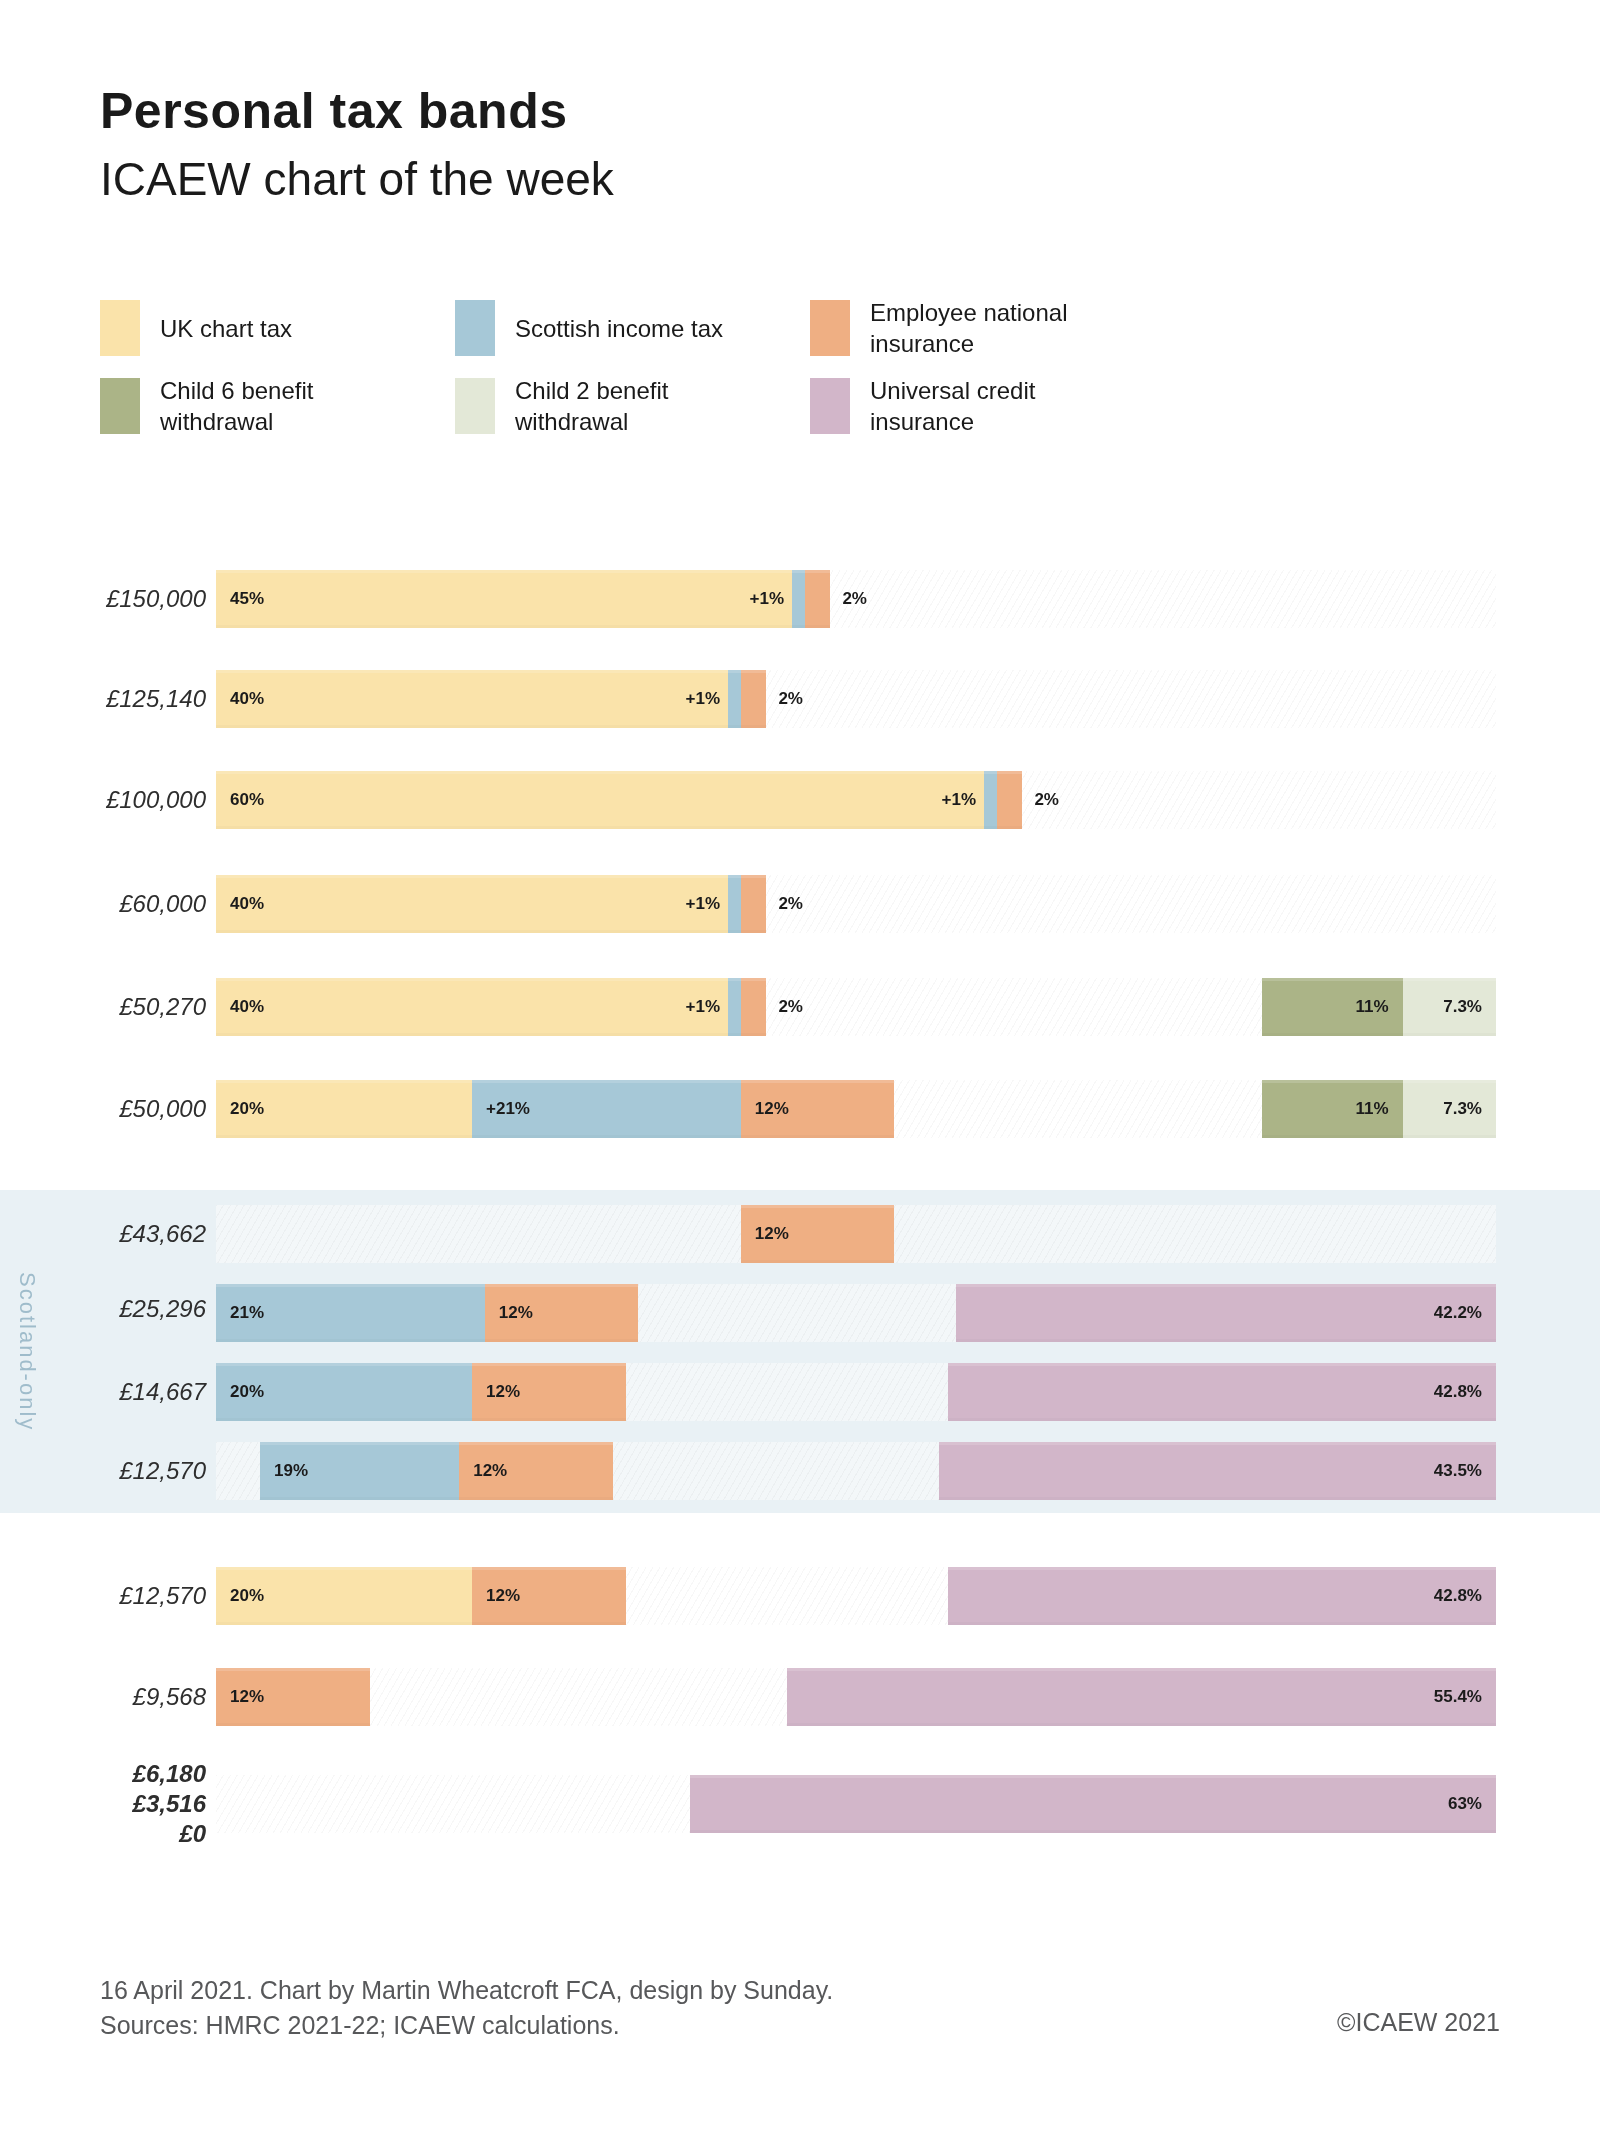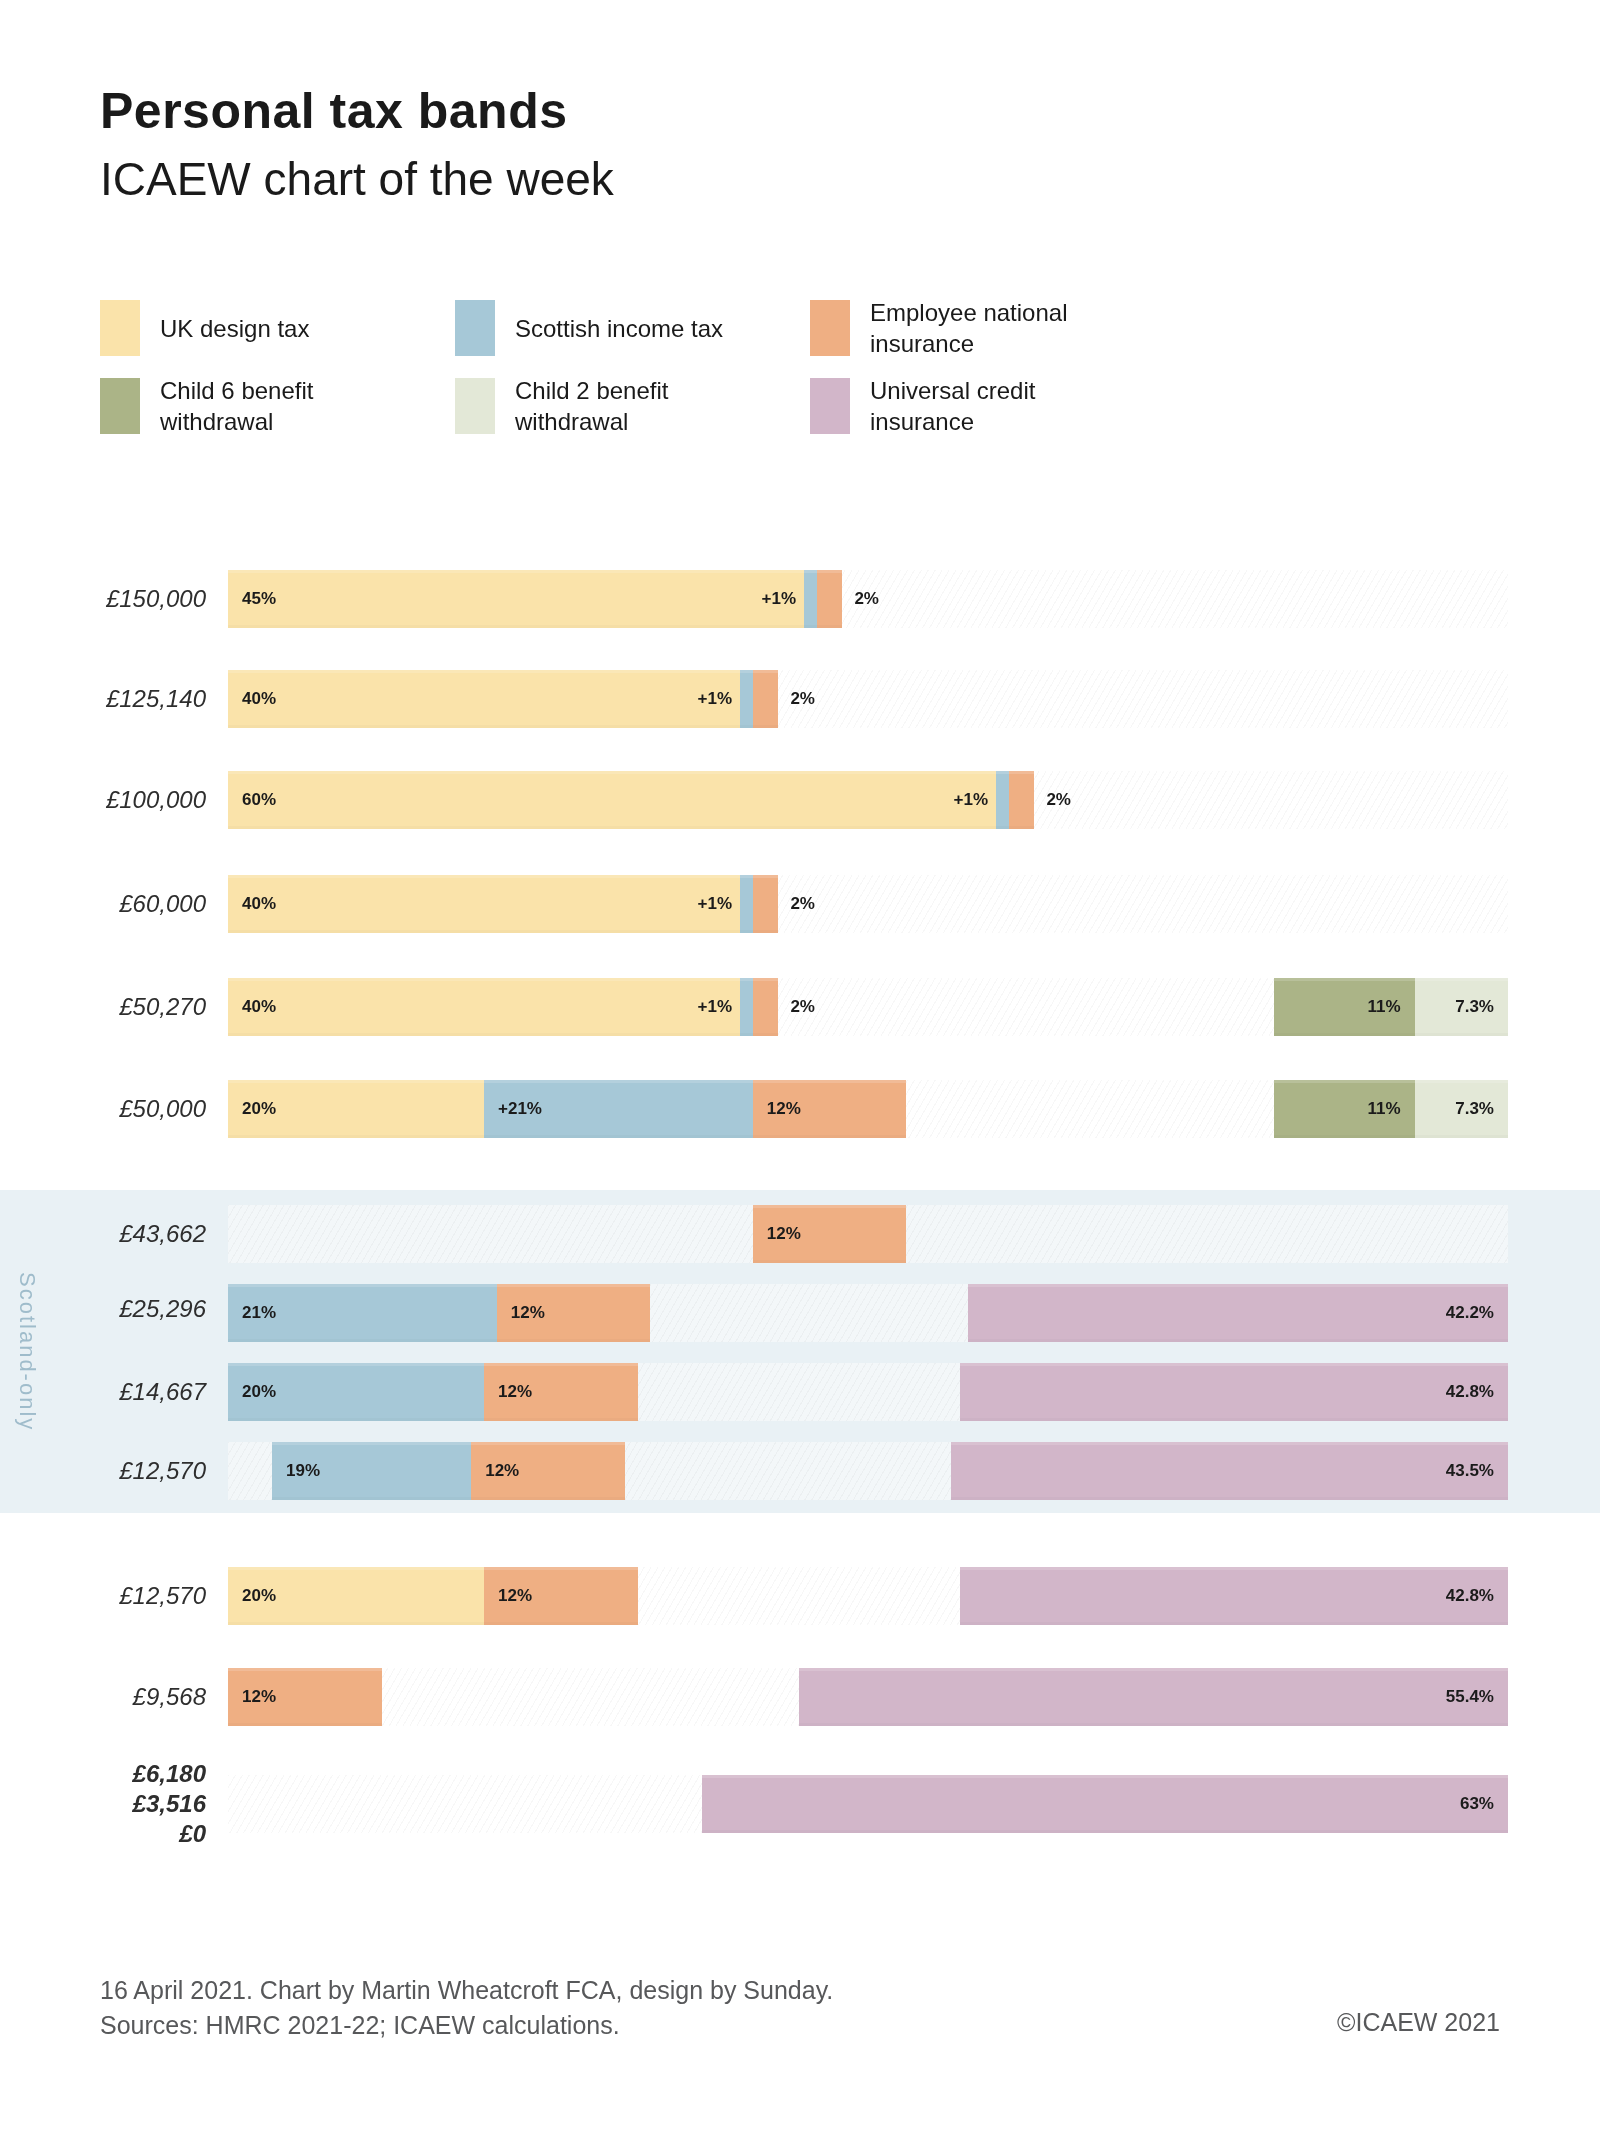--- a/index.html
+++ b/index.html
@@ -21,21 +21,21 @@
   .lc1{left:100px;} .lc2{left:455px;} .lc3{left:810px;}
 
   
   .scot-band{position:absolute;left:0;top:1190px;width:1600px;height:323px;}
   .scot-vlabel{
     position:absolute;left:14px;top:1190px;height:323px;display:flex;align-items:center;justify-content:center;
     writing-mode:vertical-rl;font-size:22px;letter-spacing:2px;
   }
 
   
-  .track{position:absolute;left:228px;width:1280px;height:58px;
+  .track{position:absolute;left:216px;width:1280px;height:58px;
     background-image:repeating-linear-gradient(120deg, rgba(0,0,0,0.032) 0 1px, rgba(0,0,0,0) 1px 6px);}
   .track.scot{background-color:rgba(255,255,255,0.45);}
   .seg{position:absolute;top:0;bottom:0;box-shadow:inset 0 3px 0 rgba(255,255,255,0.16), inset 0 -3px 0 rgba(0,0,0,0.02);}
   .pct{position:absolute;top:50%;transform:translateY(-50%);font-weight:700;font-size:17px;color:#1b1b1b;white-space:nowrap;}
   .pct.in-left{left:14px;}
   .pct.in-right{right:14px;left:auto;}
   .pct.before{transform:translate(-100%,-50%);}
   .pct.after{transform:translate(0,-50%);}
   .row-label{position:absolute;left:0;width:206px;height:58px;display:flex;flex-direction:column;justify-content:center;
     text-align:right;font-style:italic;font-size:24px;line-height:30px;color:#2e2e2e;}
@@ -48,21 +48,21 @@
 <body>
 
 <div id="page">
 
   <h1 class="title">Personal tax bands</h1>
   <h2 class="subtitle">ICAEW chart of the week</h2>
 
   <div>
     <div class="legend-item lr1 lc1">
       <span class="swatch" style="background: rgb(250, 227, 170);"></span>
-      <span class="ltext">UK design tax</span>
+      <span class="ltext">UK chart tax</span>
     </div>
     <div class="legend-item lr1 lc2">
       <span class="swatch" style="background: rgb(166, 200, 215);"></span>
       <span class="ltext">Scottish income tax</span>
     </div>
     <div class="legend-item lr1 lc3">
       <span class="swatch" style="background: rgb(239, 175, 131);"></span>
       <span class="ltext">Employee national insurance</span>
     </div>
     <div class="legend-item lr2 lc1">

